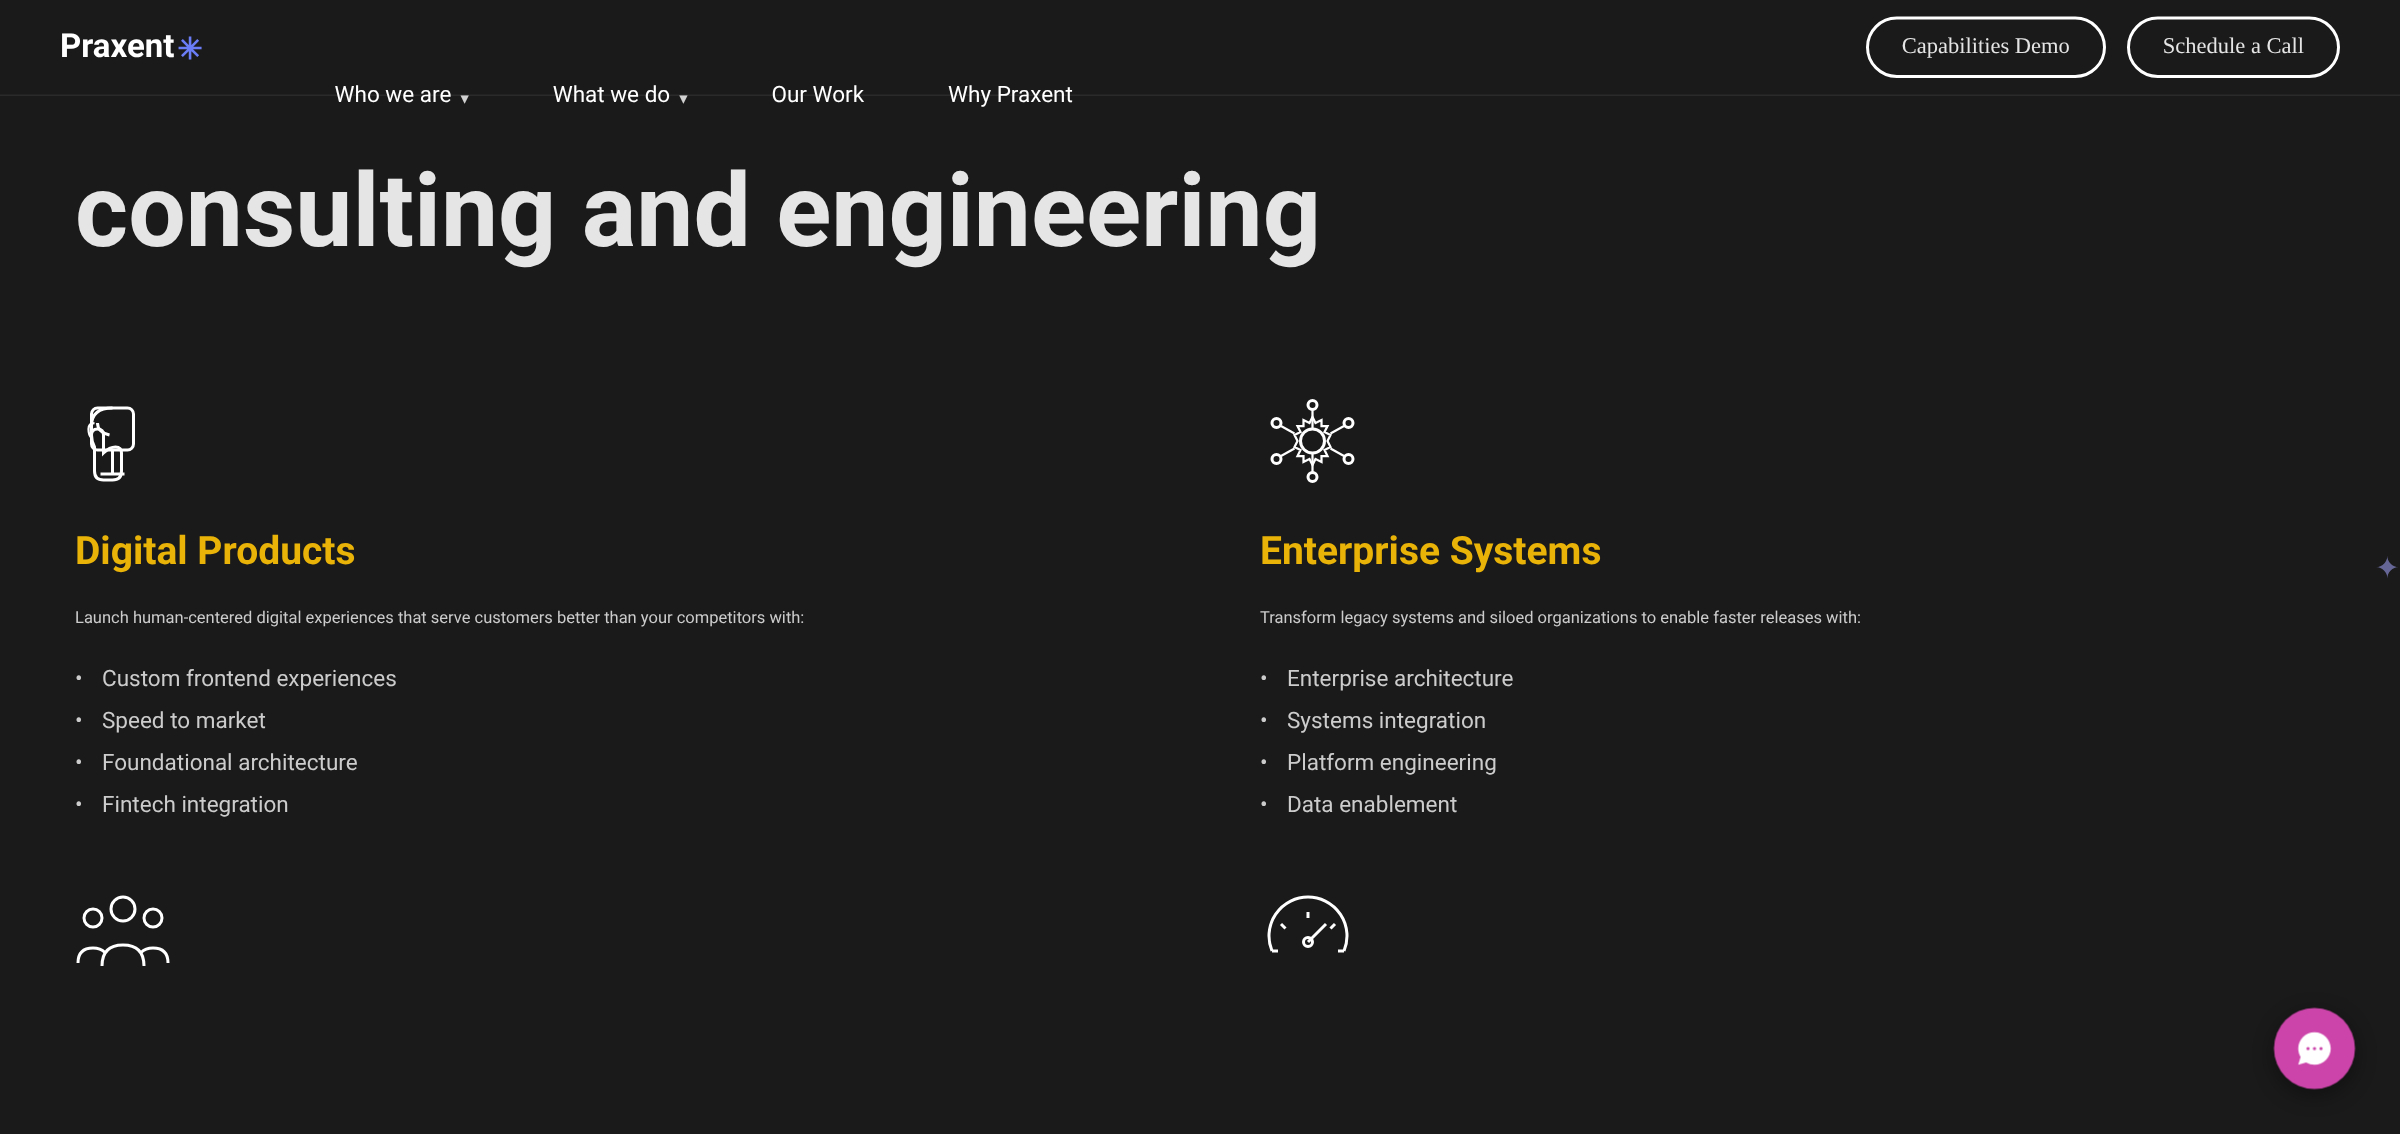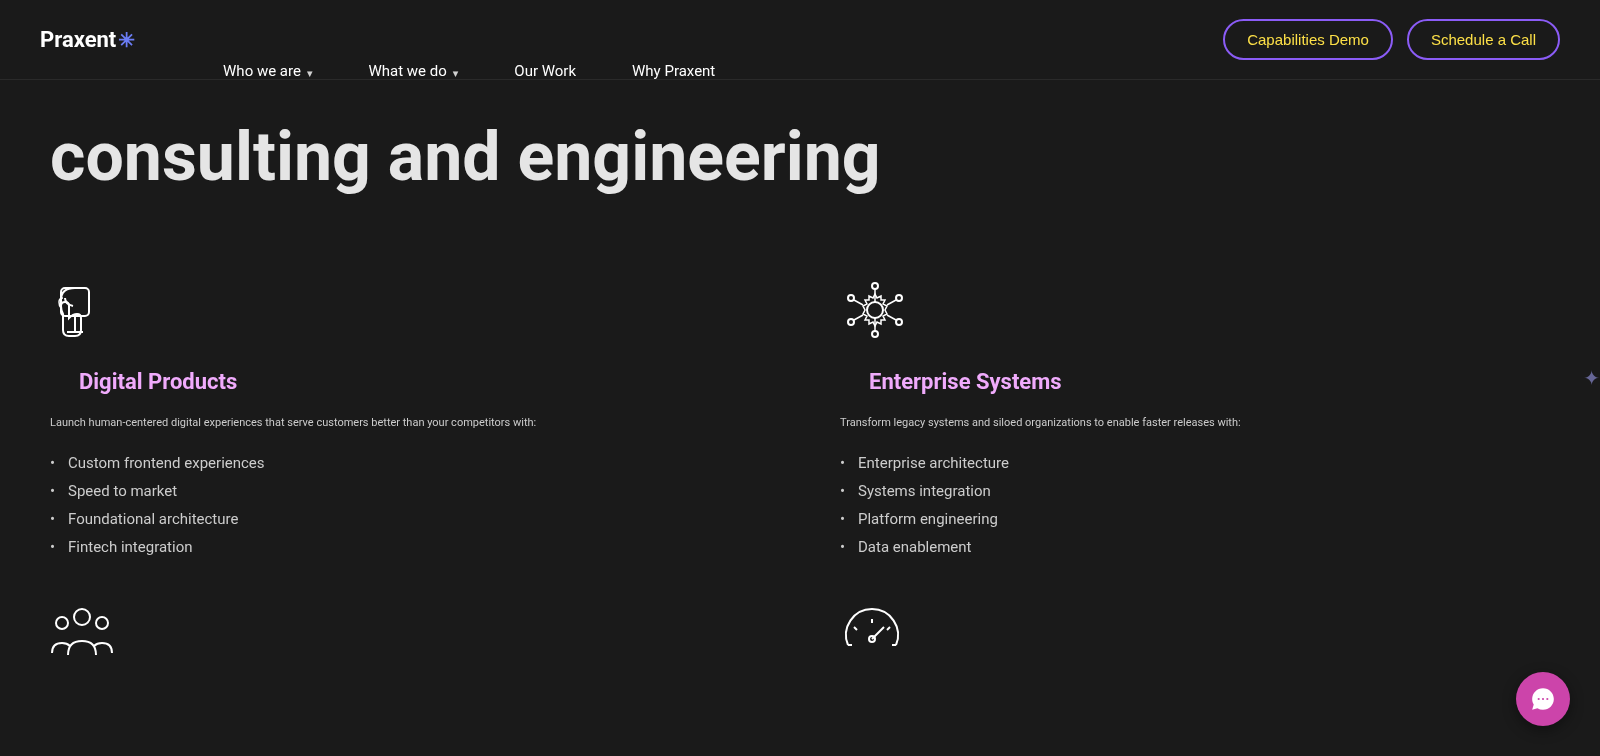--- a/index.html
+++ b/index.html
@@ -10,21 +10,21 @@
       width: 1600px;
       min-height: 756px;
       overflow-x: hidden;
     }
 
     
     nav {
       display: flex;
       align-items: center;
       padding: 0 40px;
-      height: 80px;
+      height: 64px;
       background-color: #1a1a1a;
       border-bottom: 1px solid #2a2a2a;
     }
     .logo {
       display: flex;
       align-items: center;
       font-size: 22px;
       font-weight: 700;
       color: #ffffff;
       margin-right: 60px;
@@ -58,29 +58,30 @@
       font-size: 11px;
       opacity: 0.8;
     }
     .nav-cta-group {
       display: flex;
       align-items: center;
       gap: 14px;
       margin-left: auto;
     }
     .btn-outline {
-      border: 2px solid #8b5cf6;
-      color: #fde047;
+      border: 2px solid #ffffff;
+      color: #e5e5e5;
       background: transparent;
       padding: 10px 22px;
       border-radius: 30px;
       font-size: 15px;
       font-weight: 500;
       cursor: pointer;
       white-space: nowrap;
+      font-family: Liberation Serif, serif;
     }
 
     
     main {
       padding: 40px 50px 60px 50px;
     }
 
     .page-title {
       font-size: 68px;
       font-weight: 700;
@@ -108,25 +109,24 @@
 
     .service-icon svg {
       width: 64px;
       height: 64px;
       stroke: #ffffff;
       fill: none;
       stroke-width: 1.5;
     }
 
     .service-title {
-      font-size: 22px;
+      font-size: 26px;
       font-weight: 700;
-      color: #f0abfc;
+      color: #eab308;
       margin-bottom: 20px;
-      margin-left: 29px;
     }
 
     .service-description {
       font-size: 11px;
       color: #cccccc;
       line-height: 1.6;
       margin-bottom: 18px;
     }
 
     .service-list {

